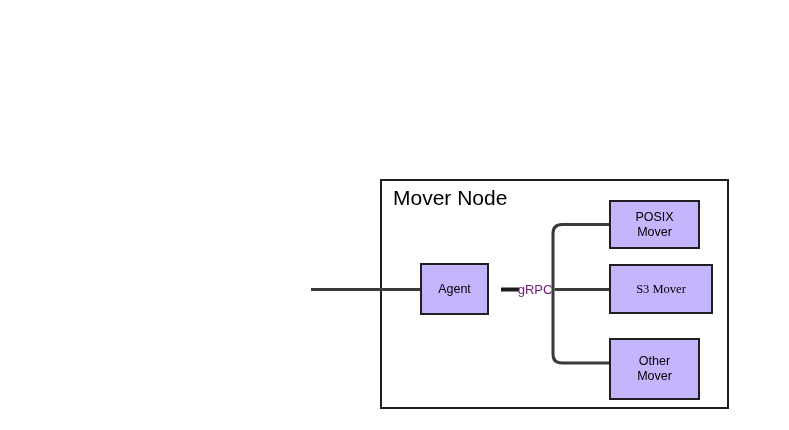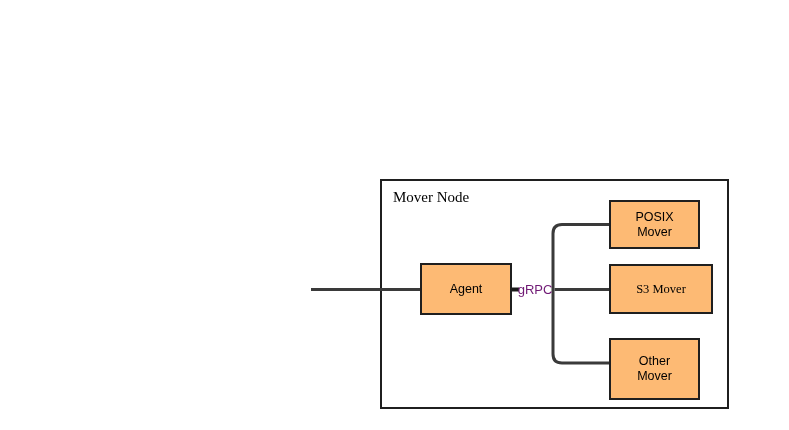--- a/index.html
+++ b/index.html
@@ -23,51 +23,50 @@
     width: 349px;
     height: 230px;
     border: 2px solid #1f1f1f;
     background: #ffffff;
     box-sizing: border-box;
   }
   .group-title {
     position: absolute;
     left: 11px;
     top: 7px;
-    font-size: 15px;
+    font-size: 21px;
     line-height: 19px;
     color: #000000;
     white-space: nowrap;
-    font-family: Liberation Serif, serif;
   }
   .connectors {
     position: absolute;
     left: 0;
     top: 0;
     width: 789px;
     height: 430px;
     pointer-events: none;
   }
   .node {
     position: absolute;
     border: 2px solid #1f1f1f;
-    background: #fdba74;
+    background: #c4b5fd;
     box-sizing: border-box;
     display: flex;
     flex-direction: column;
     align-items: center;
     justify-content: center;
     text-align: center;
     font-size: 12.5px;
     line-height: 15px;
     color: #000000;
   }
   .node span { display: block; white-space: nowrap; }
   .node-hsm   { left: 218px; top: 264px; width: 93px; height: 50px; }
-  .node-agent { left: 420px; top: 263px; width: 92px; height: 52px; }
+  .node-agent { left: 420px; top: 263px; width: 69px; height: 52px; }
   .node-posix { left: 609px; top: 200px; width: 91px; height: 49px; }
   .node-s3    { left: 609px; top: 264px; width: 104px; height: 50px; font-family: Liberation Serif, serif; }
   .node-other { left: 609px; top: 338px; width: 91px; height: 62px; }
   .edge-label {
     position: absolute;
     left: 517px;
     top: 282px;
     width: 36px;
     height: 16px;
     line-height: 16px;

